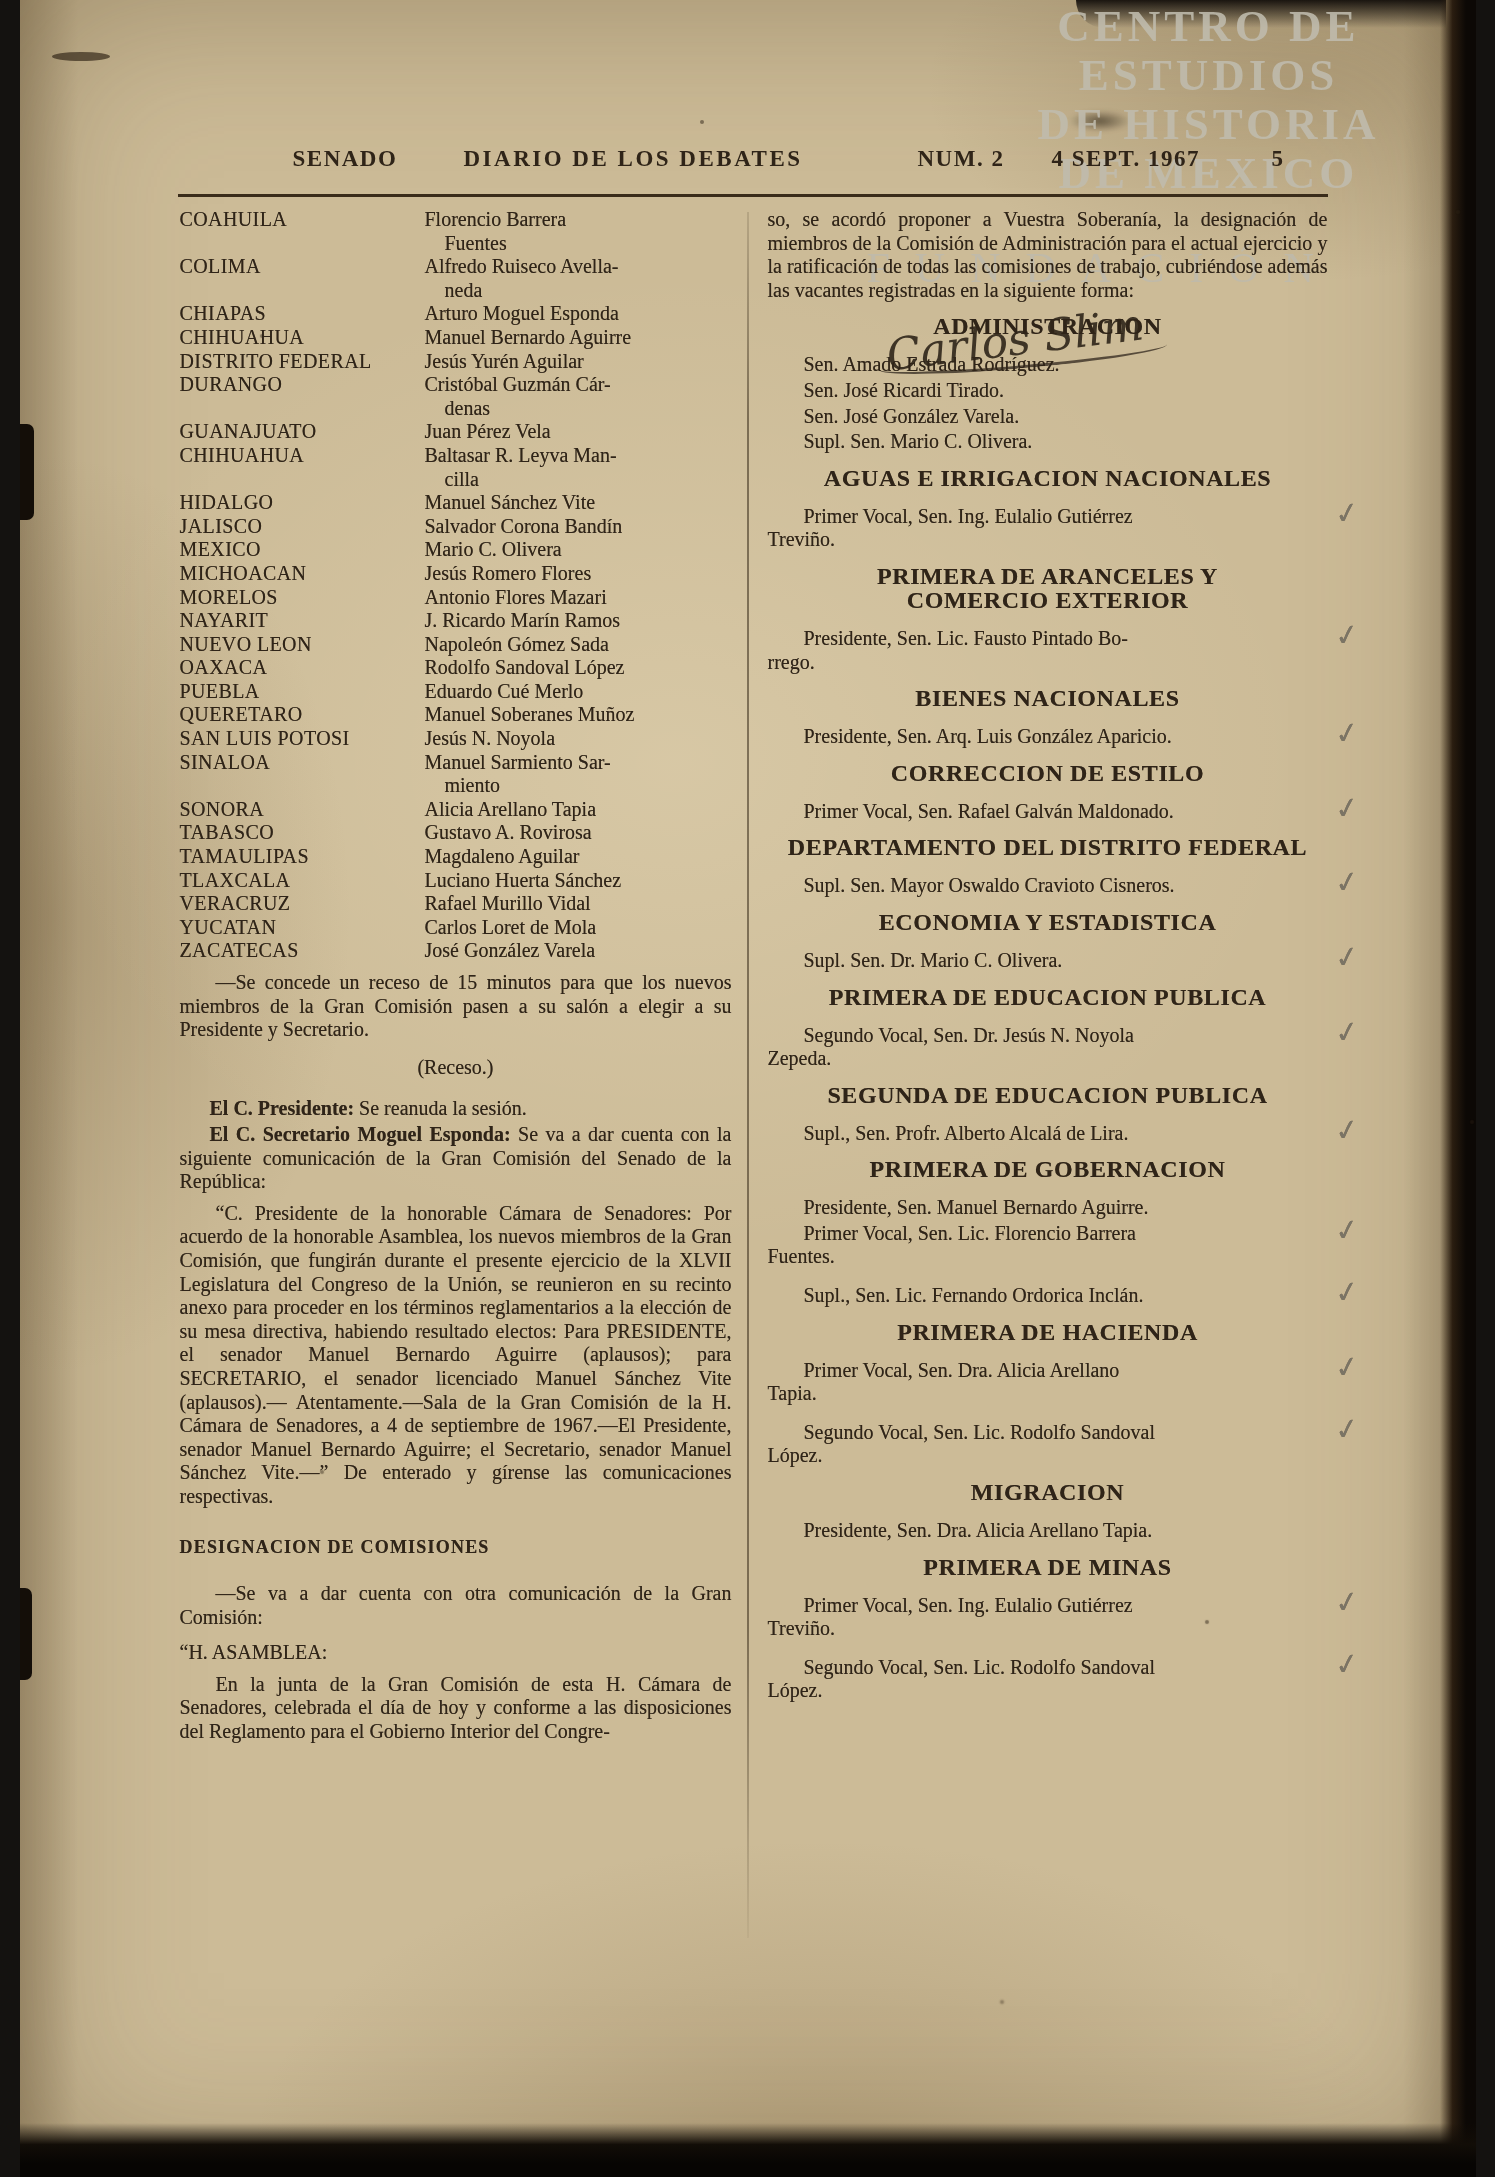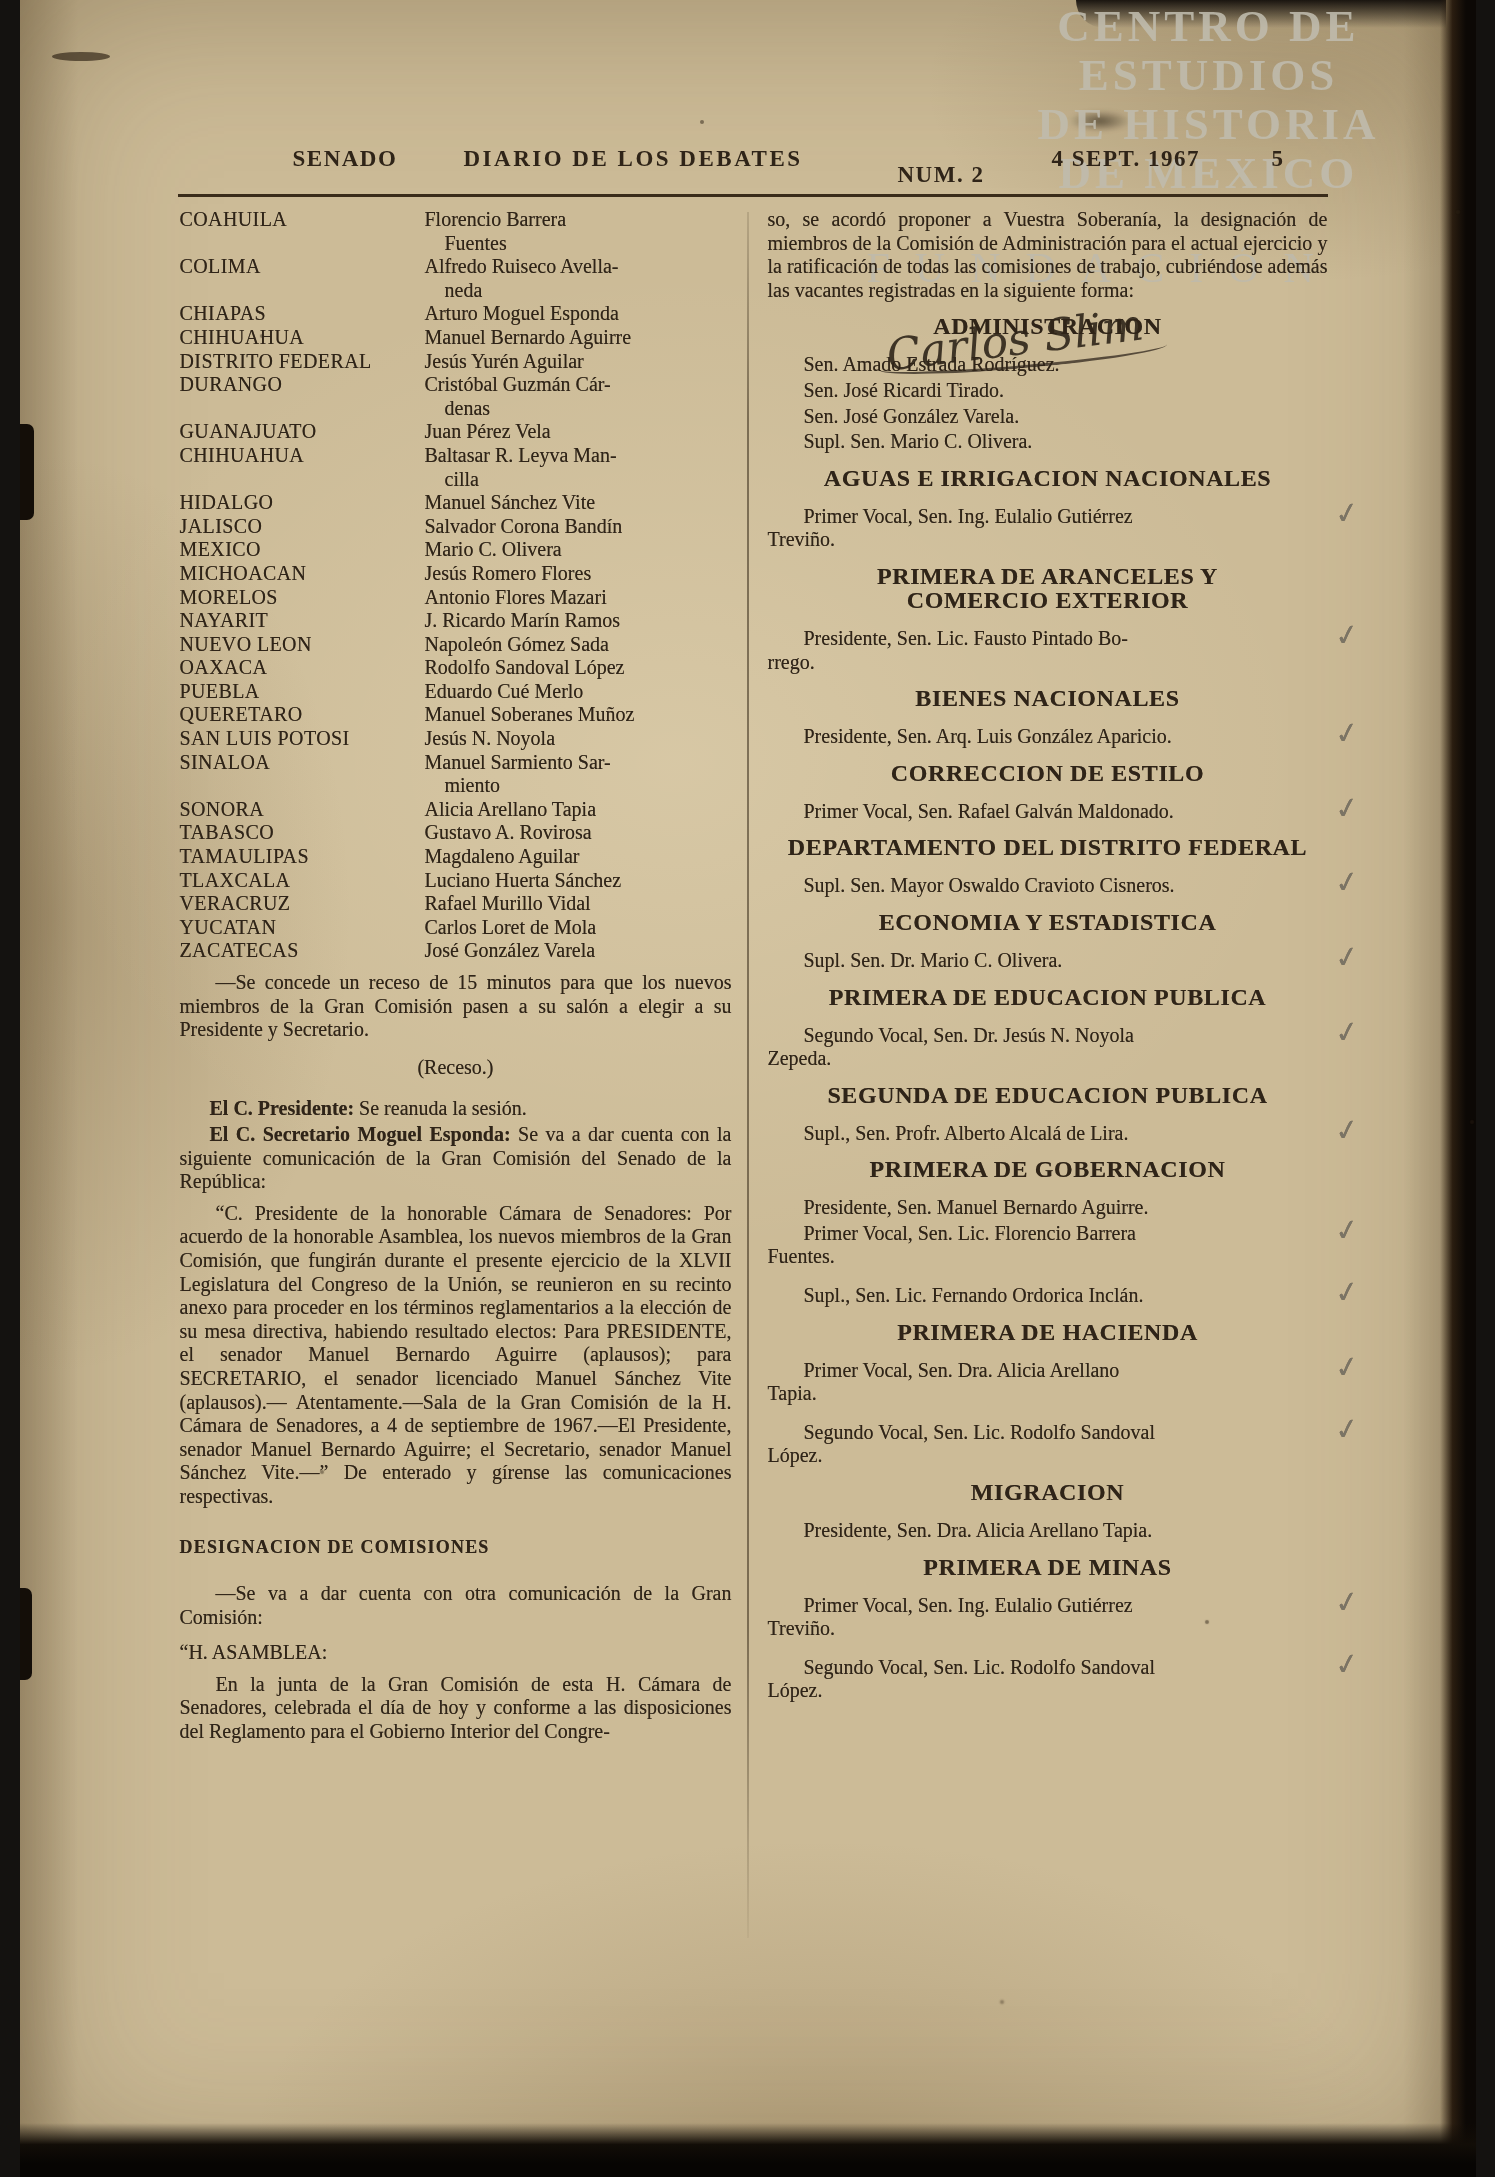--- a/index.html
+++ b/index.html
@@ -44,21 +44,21 @@
   .signature{position:absolute;top:314px;left:866px;font-style:italic;font-size:44px;
     color:#3e3426;transform:rotate(-7deg);font-family:"DejaVu Serif", serif;}
   .signature::after{content:"";position:absolute;left:-10px;bottom:-4px;width:112%;height:12px;
     border-bottom:3px solid rgba(58,48,36,.8);border-radius:0 0 100% 100%/0 0 22px 22px;transform:rotate(2deg);}
   
   .masthead{position:absolute;top:146px;left:160px;width:1150px;height:32px;
     font-weight:bold;font-size:23px;letter-spacing:1.5px;}
   .masthead span{position:absolute;top:0;white-space:nowrap;}
   .mh-senado{left:113px;}
   .mh-title{left:284px;letter-spacing:2.5px;}
-  .mh-num{left:718px;margin-top:16px;}
+  .mh-num{left:738px;}
   .mh-date{left:872px;}
   .mh-page{left:1092px;}
   .masthead-rule{position:absolute;top:194px;left:158px;width:1150px;height:3px;background:#3a2c1a;}
   .divider{position:absolute;top:212px;left:727px;width:2px;height:1726px;
     background:linear-gradient(180deg, rgba(55,42,24,.15), rgba(55,42,24,.55) 12%, rgba(55,42,24,.55) 82%, rgba(55,42,24,.05));}
   
   .columns{position:absolute;top:208px;left:160px;width:1148px;display:flex;gap:36px;
     font-size:20px;line-height:23.6px;text-align:justify;text-shadow:0 0 .5px rgba(47,36,24,.55);}
   .col-left{width:552px;}
   .col-right{width:560px;}

